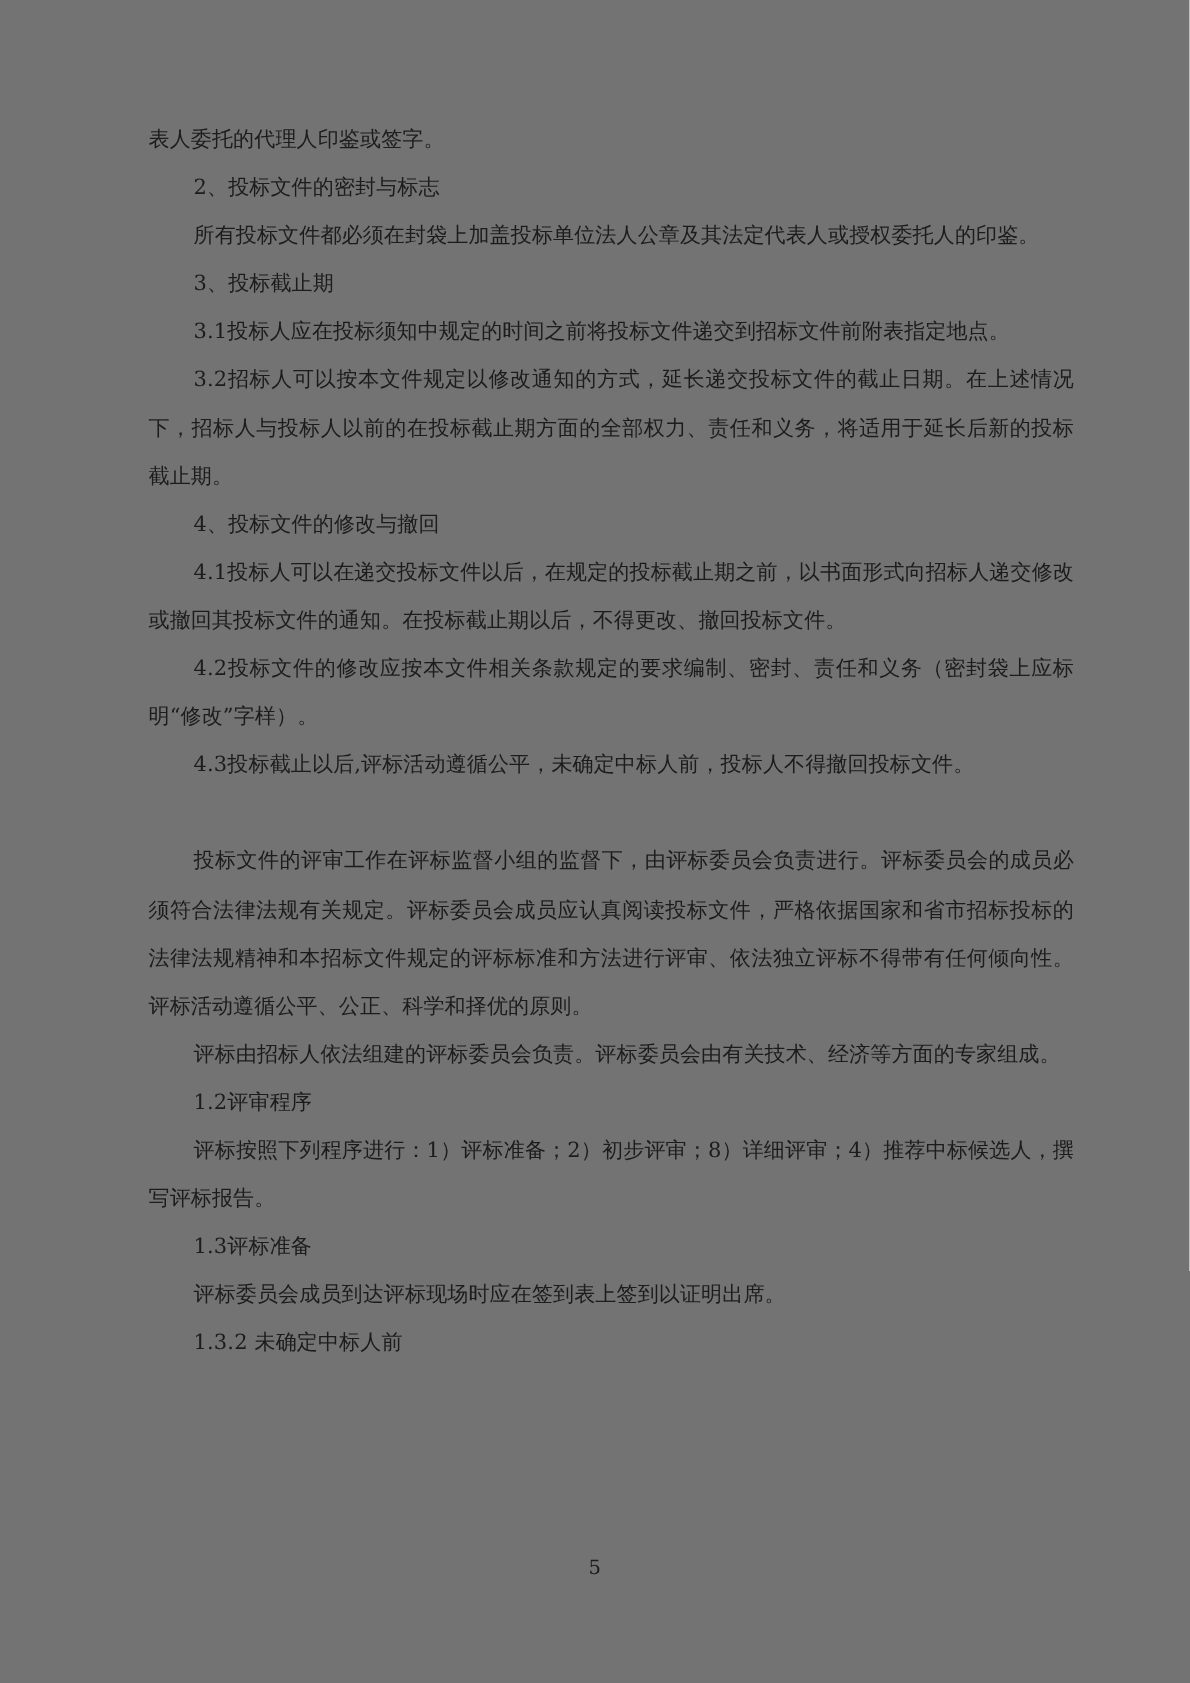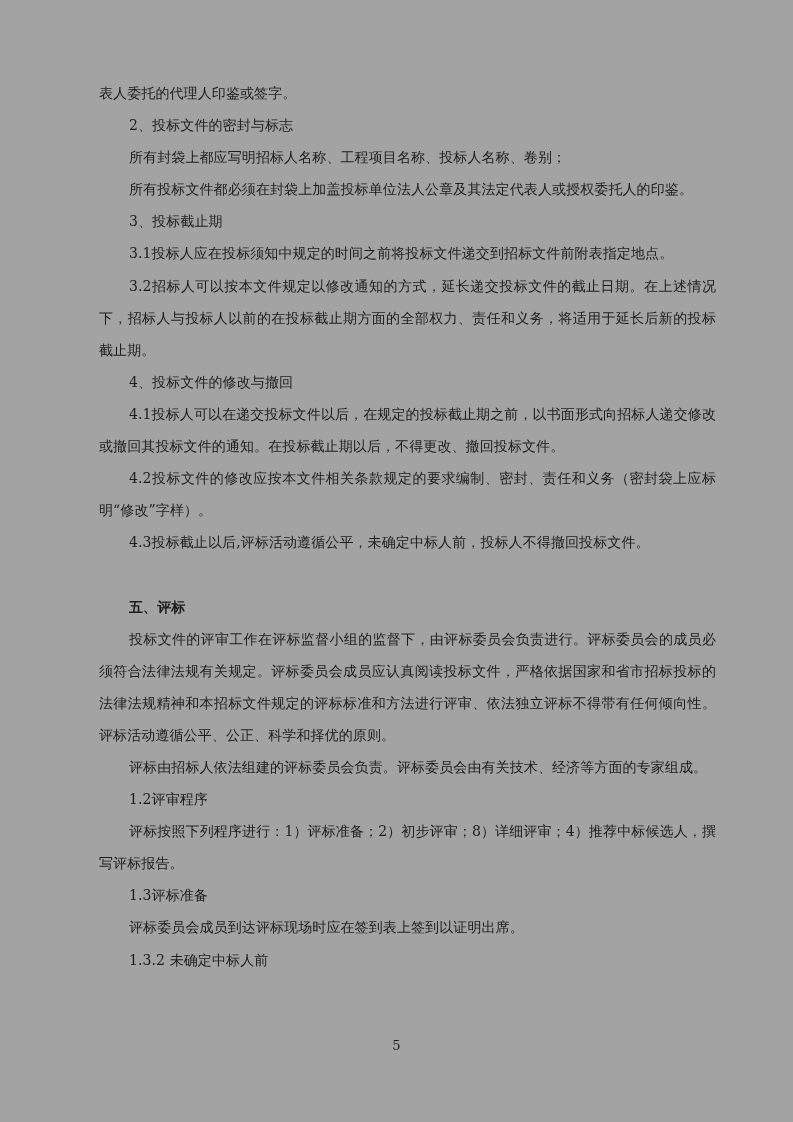--- a/index.html
+++ b/index.html
@@ -4,21 +4,21 @@
 <style>
   html, body {
     margin: 0;
     padding: 0;
     background: #ffffff;
   }
   .page {
     position: relative;
     width: 793px;
     height: 1122px;
-    background: #a3a3a3;
+    background: #737373;
     font-family: "DejaVu Serif", "Liberation Serif", serif;
     color: #1c1c1c;
     overflow: hidden;
   }
   .content {
     position: absolute;
     left: 99px;
     top: 77px;
     width: 617px;
     font-size: 14px;
@@ -50,31 +50,29 @@
     line-height: 20px;
   }
 </style>
 </head>
 <body>
 
 <div class="page">
   <div class="content">
     <p>表人委托的代理人印鉴或签字。</p>
     <p class="indent">2、投标文件的密封与标志</p>
-    <p class="indent">所有封袋上都应写明招标人名称、工程项目名称、投标人名称、卷别；</p>
     <p class="indent">所有投标文件都必须在封袋上加盖投标单位法人公章及其法定代表人或授权委托人的印鉴。</p>
     <p class="indent">3、投标截止期</p>
     <p class="indent">3.1投标人应在投标须知中规定的时间之前将投标文件递交到招标文件前附表指定地点。</p>
     <p class="indent">3.2招标人可以按本文件规定以修改通知的方式，延长递交投标文件的截止日期。在上述情况下，招标人与投标人以前的在投标截止期方面的全部权力、责任和义务，将适用于延长后新的投标截止期。</p>
     <p class="indent">4、投标文件的修改与撤回</p>
     <p class="indent">4.1投标人可以在递交投标文件以后，在规定的投标截止期之前，以书面形式向招标人递交修改或撤回其投标文件的通知。在投标截止期以后，不得更改、撤回投标文件。</p>
     <p class="indent">4.2投标文件的修改应按本文件相关条款规定的要求编制、密封、责任和义务（密封袋上应标明“修改”字样）。</p>
     <p class="indent">4.3投标截止以后,评标活动遵循公平，未确定中标人前，投标人不得撤回投标文件。</p>
     <div class="blank-line"></div>
-    <p class="indent bold">五、评标</p>
     <p class="indent">投标文件的评审工作在评标监督小组的监督下，由评标委员会负责进行。评标委员会的成员必须符合法律法规有关规定。评标委员会成员应认真阅读投标文件，严格依据国家和省市招标投标的法律法规精神和本招标文件规定的评标标准和方法进行评审、依法独立评标不得带有任何倾向性。评标活动遵循公平、公正、科学和择优的原则。</p>
     <p class="indent">评标由招标人依法组建的评标委员会负责。评标委员会由有关技术、经济等方面的专家组成。</p>
     <p class="indent">1.2评审程序</p>
     <p class="indent">评标按照下列程序进行：1）评标准备；2）初步评审；8）详细评审；4）推荐中标候选人，撰写评标报告。</p>
     <p class="indent">1.3评标准备</p>
     <p class="indent">评标委员会成员到达评标现场时应在签到表上签到以证明出席。</p>
     <p class="indent">1.3.2 未确定中标人前</p>
   </div>
   <div class="footer">5</div>
 </div>

